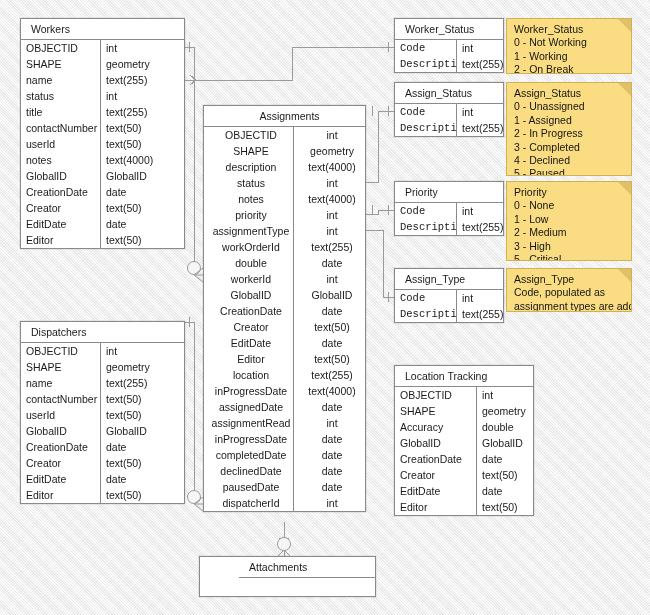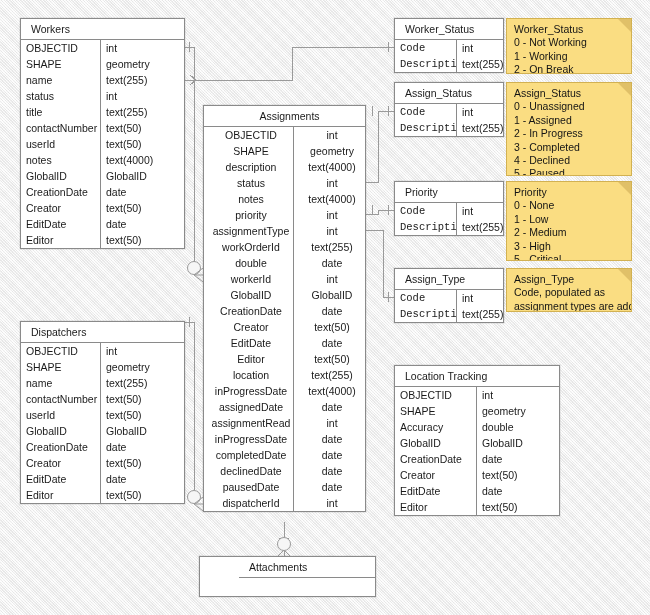--- a/index.html
+++ b/index.html
@@ -414,21 +414,21 @@
           <div class="row">
             <div class="fname">Code</div>
             <div class="ftype">int</div>
           </div>
           <div class="row">
             <div class="fname">Description</div>
             <div class="ftype">text(255)</div>
           </div>
         </div>
       </div>
-      <div class="entity e-loctrack" style="left: 394px; top: 365px; width: 166px;">
+      <div class="entity e-loctrack" style="left: 394px; top: 365px; width: 140px;">
         <div class="entity-title">Location Tracking</div>
         <div class="rows">
           <div class="row">
             <div class="fname">OBJECTID</div>
             <div class="ftype">int</div>
           </div>
           <div class="row">
             <div class="fname">SHAPE</div>
             <div class="ftype">geometry</div>
           </div>

